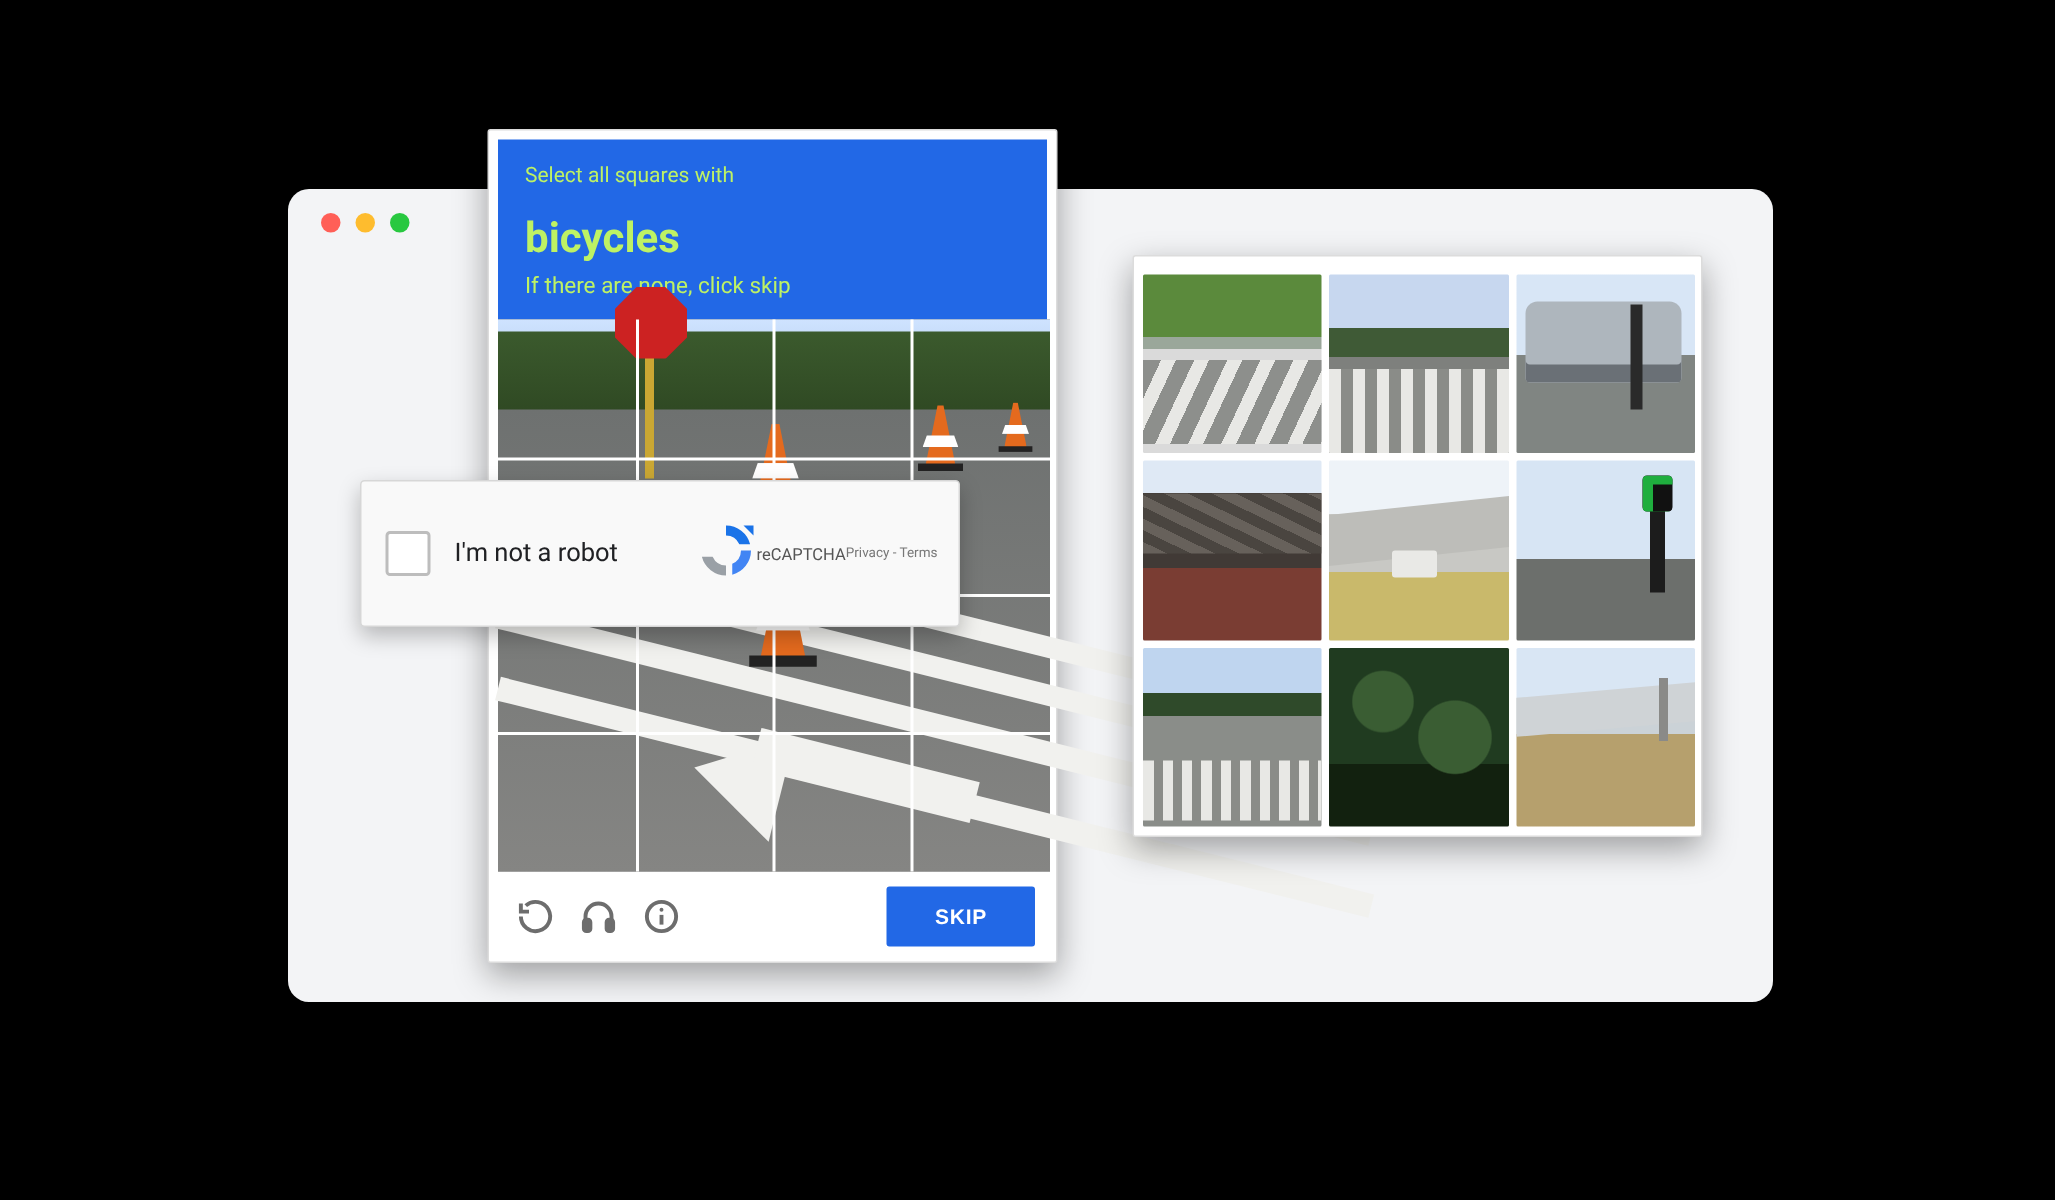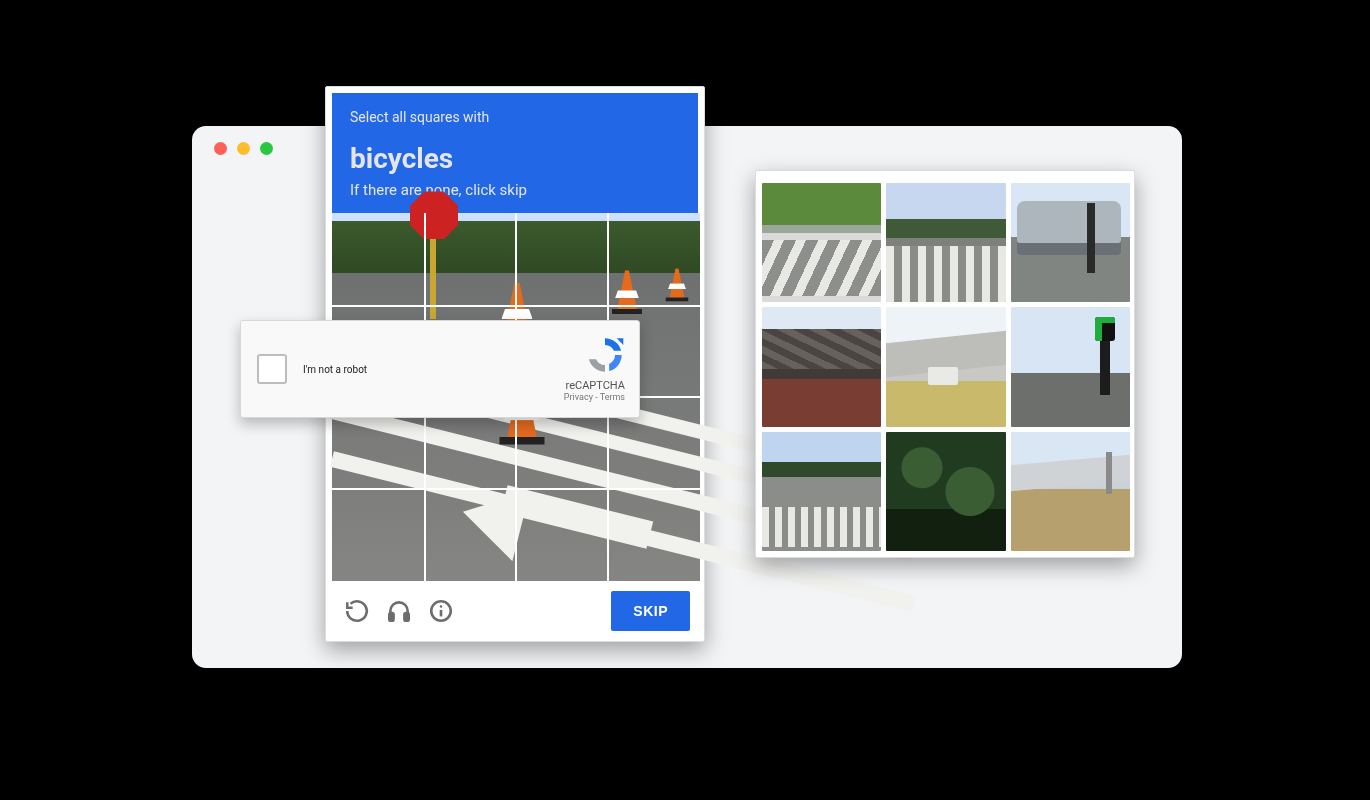--- a/index.html
+++ b/index.html
@@ -6,21 +6,21 @@
   *{box-sizing:border-box}
 
   
   .browser{position:absolute;left:192px;top:126px;width:990px;height:542px;background:#f3f4f6;border-radius:14px;box-shadow:0 20px 40px rgba(0,0,0,.35)}
   .traffic{position:absolute;left:22px;top:16px;display:flex;gap:10px}
   .traffic .dot{width:13px;height:13px;border-radius:50%}
   .d-red{background:#ff5f57}.d-yel{background:#febc2e}.d-grn{background:#28c840}
 
   
   .captcha{position:absolute;background:#fff;border:1px solid #dcdcdc;box-shadow:0 8px 22px rgba(0,0,0,.35);border-radius:2px;padding:6px}
-  .hdr{background:#2268e6;color:#e5e5e5;padding:16px 18px 14px;line-height:1.2}
+  .hdr{background:#2268e6;color:#bef264;padding:16px 18px 14px;line-height:1.2}
   .hdr .pre{font-size:14px;font-weight:400}
   .hdr .target{font-size:28px;font-weight:700;margin-top:16px}
   .hdr .post{font-size:15px;margin-top:6px;font-weight:400}
 
   .grid4{position:relative;width:368px;height:368px;margin-top:0}
   .grid4-bg{position:absolute;inset:0;background:linear-gradient(#6a6f6b,#7a7a7a)}
   
   .sky4{position:absolute;left:0;top:0;right:0;height:28px;background:linear-gradient(#cfe3ff,#bcd4f2)}
   .trees4{position:absolute;left:0;top:8px;right:0;height:60px;background:linear-gradient(#3b5a2d,#2e4722)}
   .road4{position:absolute;left:0;top:60px;right:0;bottom:0;background:linear-gradient(#6e7170 0%,#858583 100%)}
@@ -48,21 +48,21 @@
     linear-gradient(#fff,#fff) left 75% top 0/2px 100% no-repeat,
     linear-gradient(#fff,#fff) left 0 top 25%/100% 2px no-repeat,
     linear-gradient(#fff,#fff) left 0 top 50%/100% 2px no-repeat,
     linear-gradient(#fff,#fff) left 0 top 75%/100% 2px no-repeat}
   .cells4{position:absolute;inset:0;display:grid;grid-template-columns:repeat(4,1fr);grid-template-rows:repeat(4,1fr)}
   .cells4 .c{border:0;background:transparent}
 
   .footer{display:flex;align-items:center;justify-content:space-between;padding:10px 8px 4px}
   .icons{display:flex;gap:16px;color:#6d6d6d;padding-left:4px}
   .icons svg{width:26px;height:26px;display:block}
-  .btn{background:#2268e6;color:#fff;font-weight:700;font-size:14px;letter-spacing:.5px;border:0;padding:12px 22px;border-radius:2px}
+  .btn{background:#2268e6;color:#fff;font-weight:700;font-size:14px;letter-spacing:.5px;border:0;padding:12px 32px;border-radius:2px}
 
   
   #cap2{left:755px;top:170px;width:380px}
   #cap1{left:325px;top:86px;width:380px}
 
   .grid3{display:grid;grid-template-columns:repeat(3,1fr);grid-template-rows:repeat(3,1fr);gap:5px;width:368px;height:368px;margin-top:6px}
   .tile{position:relative;overflow:hidden;border-radius:1px}
   
   .t0{background:linear-gradient(#5b8a3c 0 35%,#9aa79a 35% 42%,#dadada 42% 100%)}
   .t0::after{content:"";position:absolute;left:-10px;right:-10px;bottom:6px;height:56px;background:repeating-linear-gradient(115deg,#e8e8e5 0 9px,#8d8f8c 9px 20px)}
@@ -83,22 +83,22 @@
   .t6::after{content:"";position:absolute;left:0;right:0;bottom:4px;height:40px;background:repeating-linear-gradient(90deg,#e8e8e5 0 7px,#8a8c88 7px 13px)}
   .t7{background:linear-gradient(#203b20 0 65%,#12210f 65% 100%)}
   .t7::after{content:"";position:absolute;inset:0;background:radial-gradient(circle at 30% 30%,#3a5d33 0 20px,transparent 21px),radial-gradient(circle at 70% 50%,#3a5d33 0 24px,transparent 25px)}
   .t8{background:linear-gradient(#d9e6f4 0 28%,#cbd2d7 28% 48%,#b6a06d 48% 100%)}
   .t8::before{content:"";position:absolute;left:-10px;right:-10px;top:28px;height:26px;background:#cfd3d6;transform:skewY(-5deg)}
   .t8::after{content:"";position:absolute;right:18px;top:20px;width:6px;height:42px;background:#8a8a88}
 
   
   .anchor{position:absolute;left:240px;top:320px;width:400px;height:98px;background:#f9f9f9;border:1px solid #d7d7d7;border-radius:3px;box-shadow:0 6px 14px rgba(0,0,0,.25);display:flex;align-items:center;padding:0 14px 0 16px}
   .anchor .chk{width:30px;height:30px;border:2px solid #bdbdbd;border-radius:3px;background:#fff;margin-right:16px}
-  .anchor .txt{font-size:10px;color:#202124;flex:1}
-  .anchor .brand{display:flex;flex-direction:column;align-items:flex-end;font-size:10px;color:#555;line-height:1.2}
+  .anchor .txt{font-size:17px;color:#202124;flex:1}
+  .anchor .brand{display:flex;align-items:center;font-size:10px;color:#555;line-height:1.2}
   .anchor .brand svg{width:40px;height:40px}
   .anchor .brand .name{font-size:11px;color:#555;margin-top:1px}
   .anchor .brand .links{font-size:9px;color:#777}
 </style>
 </head>
 <body>
 
 <div class="browser">
   <div class="traffic">
     <div class="dot d-red"></div>

